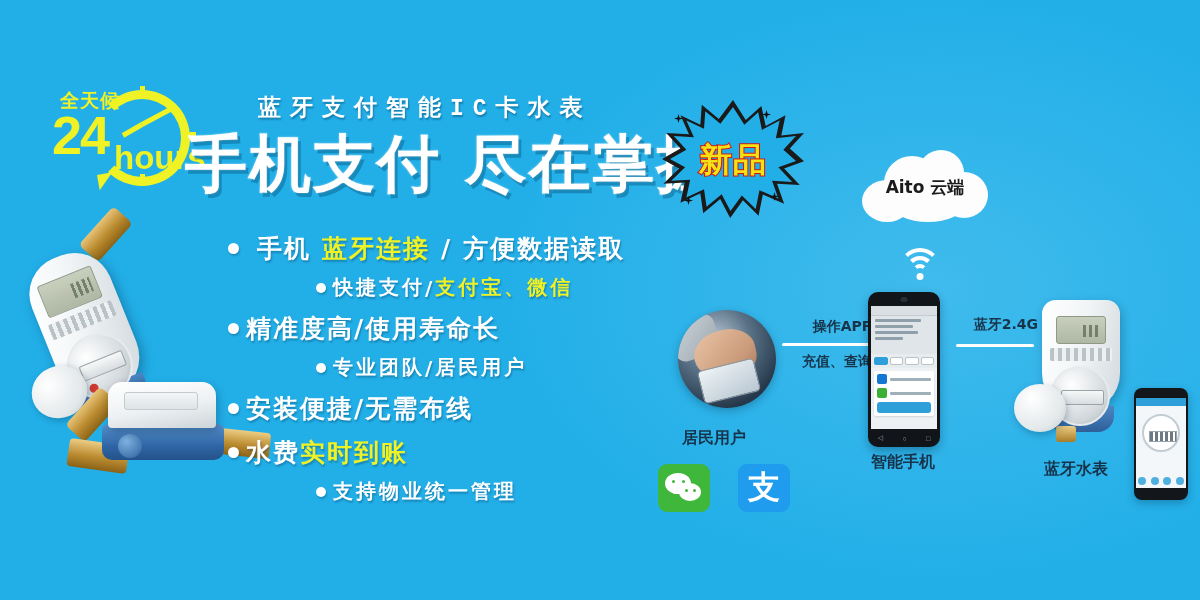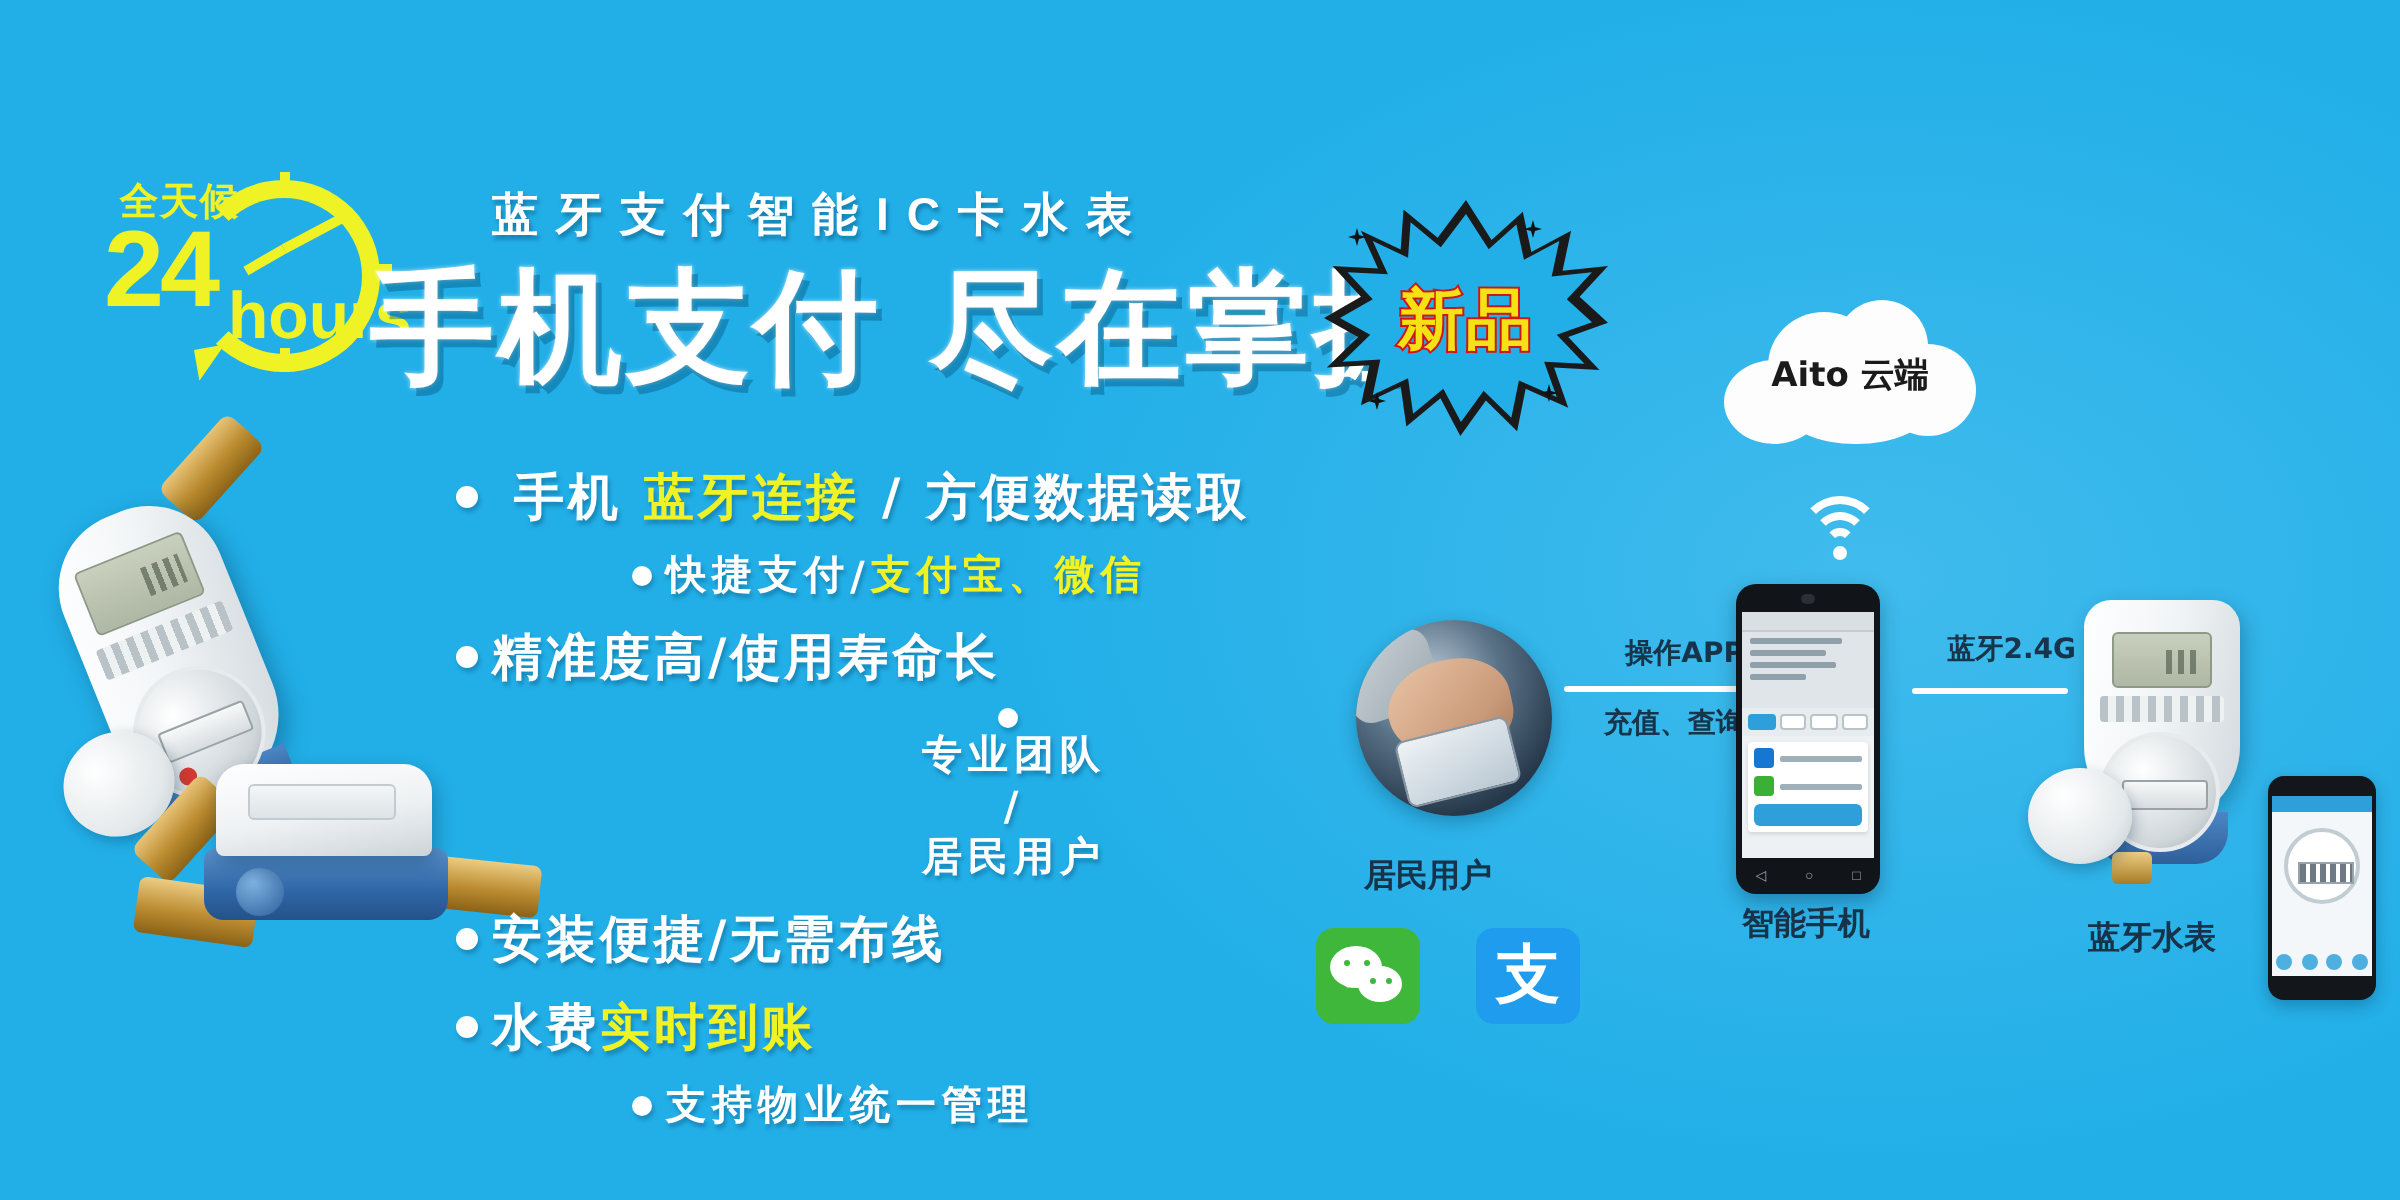--- a/index.html
+++ b/index.html
@@ -69,24 +69,24 @@
     line-height: 1; letter-spacing: -2px;
   }
   .badge24 .hrs {
     position: absolute; left: 62px; top: 55px;
     color: #eff224; font-size: 33px; font-weight: bold;
     line-height: 1;
   }
 
   
   .subtitle {
-    position: absolute; left: 246px; top: 92px;
+    position: absolute; left: 258px; top: 92px;
     color: #ffffff; font-size: 23px; font-weight: bold;
     letter-spacing: 9px; white-space: nowrap;
-    font-family: Liberation Sans, sans-serif;
+    font-family: Liberation Mono, monospace;
     text-shadow: 1px 2px 2px rgba(0,60,95,0.45);
   }
   .headline {
     position: absolute; left: 185px; top: 122px;
     color: #ffffff; font-size: 62px; font-weight: bold;
     letter-spacing: 2px; white-space: nowrap;
     font-family: "DejaVu Sans", sans-serif;
     text-shadow: 3px 4px 0 rgba(0,80,120,0.40), 0 0 2px rgba(255,255,255,0.7);
   }
 
@@ -145,21 +145,21 @@
     box-shadow: 1px 2px 2px rgba(0,60,95,0.3);
   }
   .bl.lvl1 { font-size: 25px; letter-spacing: 2px; margin-left: 0; }
   .bl.lvl2 { font-size: 20px; letter-spacing: 3px; margin-left: 88px; }
   .bl.lvl2 .dot { width: 10px; height: 10px; }
   .hi { color: #eff224; }
   .sep { font-weight: bold; }
   .r1 { margin-top: 0; gap: 11px; }
   .r2 { margin-top: 9px; }
   .r3 { margin-top: 11px; }
-  .r4 { margin-top: 9px; flex-direction: column; }
+  .r4 { margin-top: 9px; }
   .r5 { margin-top: 11px; }
   .r6 { margin-top: 9px; }
   .r7 { margin-top: 11px; }
 
   
   .meter-a {
     position: absolute; left: 22px; top: 238px;
     width: 150px; height: 200px;
     transform: rotate(-22deg);
   }

